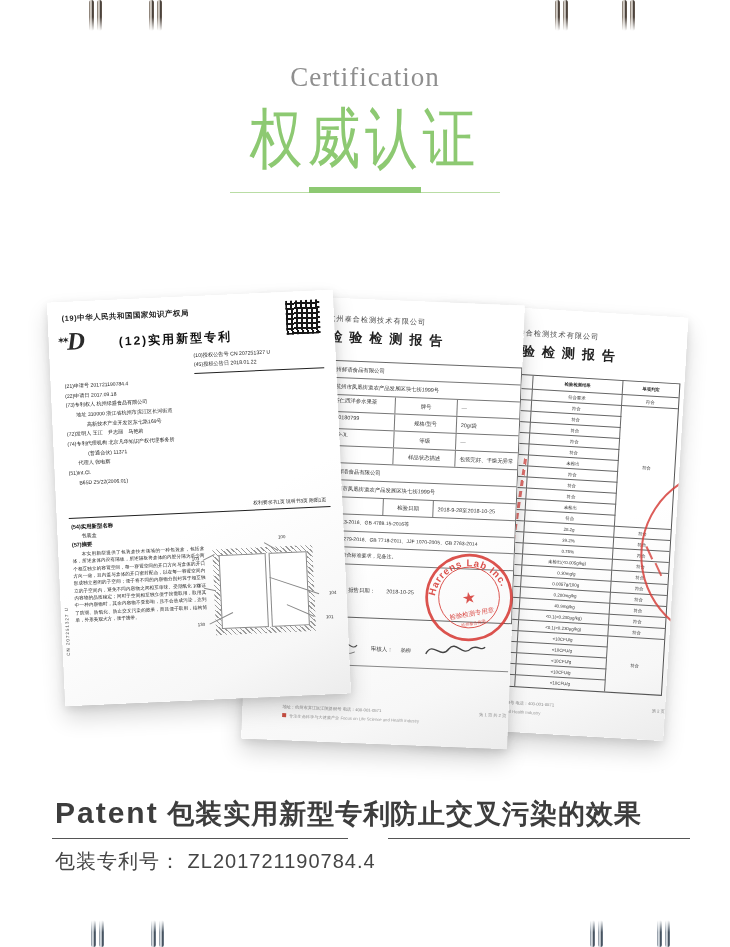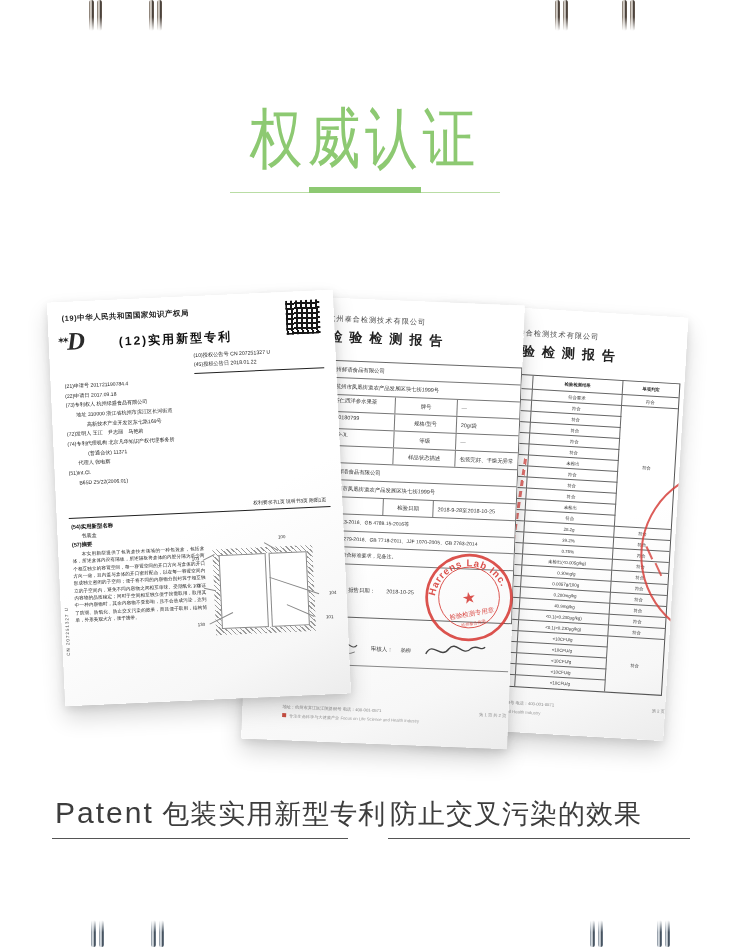--- a/index.html
+++ b/index.html
@@ -94,21 +94,21 @@
   .t3h{font-weight:bold;min-height:14px;}
   .r3-stamp{position:absolute;right:-140px;top:148px;width:170px;height:170px;border:2.5px solid rgba(214,65,60,.85);
             border-radius:50%;transform:rotate(8deg);}
   .r3-stamp2{position:absolute;right:-150px;top:160px;width:146px;height:146px;border:1.2px solid rgba(214,65,60,.7);
             border-radius:50%;}
   .r3-mark{position:absolute;left:90px;top:150px;width:3px;height:100px;transform:rotate(5deg);
            background:repeating-linear-gradient(180deg,rgba(214,65,60,.75) 0 6px,transparent 6px 11px);}
   .r3-slash{position:absolute;width:14px;height:2px;background:rgba(214,65,60,.8);}
   
   .cap{position:absolute;color:#3d3d3d;}
-  .cap-title{font-size:27px;font-weight:400;letter-spacing:1px;white-space:nowrap;}
+  .cap-title{font-size:27px;font-weight:700;letter-spacing:1px;white-space:nowrap;}
   .cap-title .en{font-size:30px;letter-spacing:2px;}
   .cap-rule{position:absolute;height:1px;background:#555;}
   .cap-patno{position:absolute;font-size:20px;font-weight:300;color:#454545;letter-spacing:1px;}
 </style>
 </head>
 <body>
 
 <div class="stage">
 
   <div class="coil coil-top" style="left:88px">
@@ -121,20 +121,21 @@
     </div>
   <div class="coil coil-top" style="left:554px">
       <div class="pr p1"></div>
       <div class="pr p2"></div>
     </div>
   <div class="coil coil-top" style="left:621px">
       <div class="pr p1"></div>
       <div class="pr p2"></div>
     </div>
 
+  <div class="cert-en">Certification</div>
   <div class="cert-zh">权威认证</div>
   <div class="cert-underline">
     <div class="u-line"></div>
     <div class="u-bar"></div>
   </div>
 
   <div class="pg pg3">
     <div class="r-co" style="left:64px;top:20px">杭州泰合检测技术有限公司</div>
     <div class="r-title" style="left:66px;top:34px">检验检测报告</div>
     <div class="t3" id="t3-table">
@@ -413,20 +414,24 @@
       <div class="ld" style="left:72px;top:58px;width:30px;transform:rotate(26deg)"></div>
       <span class="fl" style="right:-18px;top:70px">101</span>
     </div>
   </div>
 
   <div class="cap cap-title" style="left:55px;top:796px">
     <span class="en">Patent</span>
     <span>包装实用新型专利</span>
   </div>
   <div class="cap-rule" style="left:52px;top:838px;width:296px"></div>
+  <div class="cap-patno" style="left:55px;top:848px">
+    <span>包装专利号：</span>
+    <span>ZL201721190784.4</span>
+  </div>
   <div class="cap cap-title" style="left:390px;top:796px">
     <span>防止交叉污染的效果</span>
   </div>
   <div class="cap-rule" style="left:388px;top:838px;width:302px"></div>
 
   <div class="coil coil-bot" style="left:90px">
       <div class="pr p1"></div>
       <div class="pr p2"></div>
     </div>
   <div class="coil coil-bot" style="left:150px">

